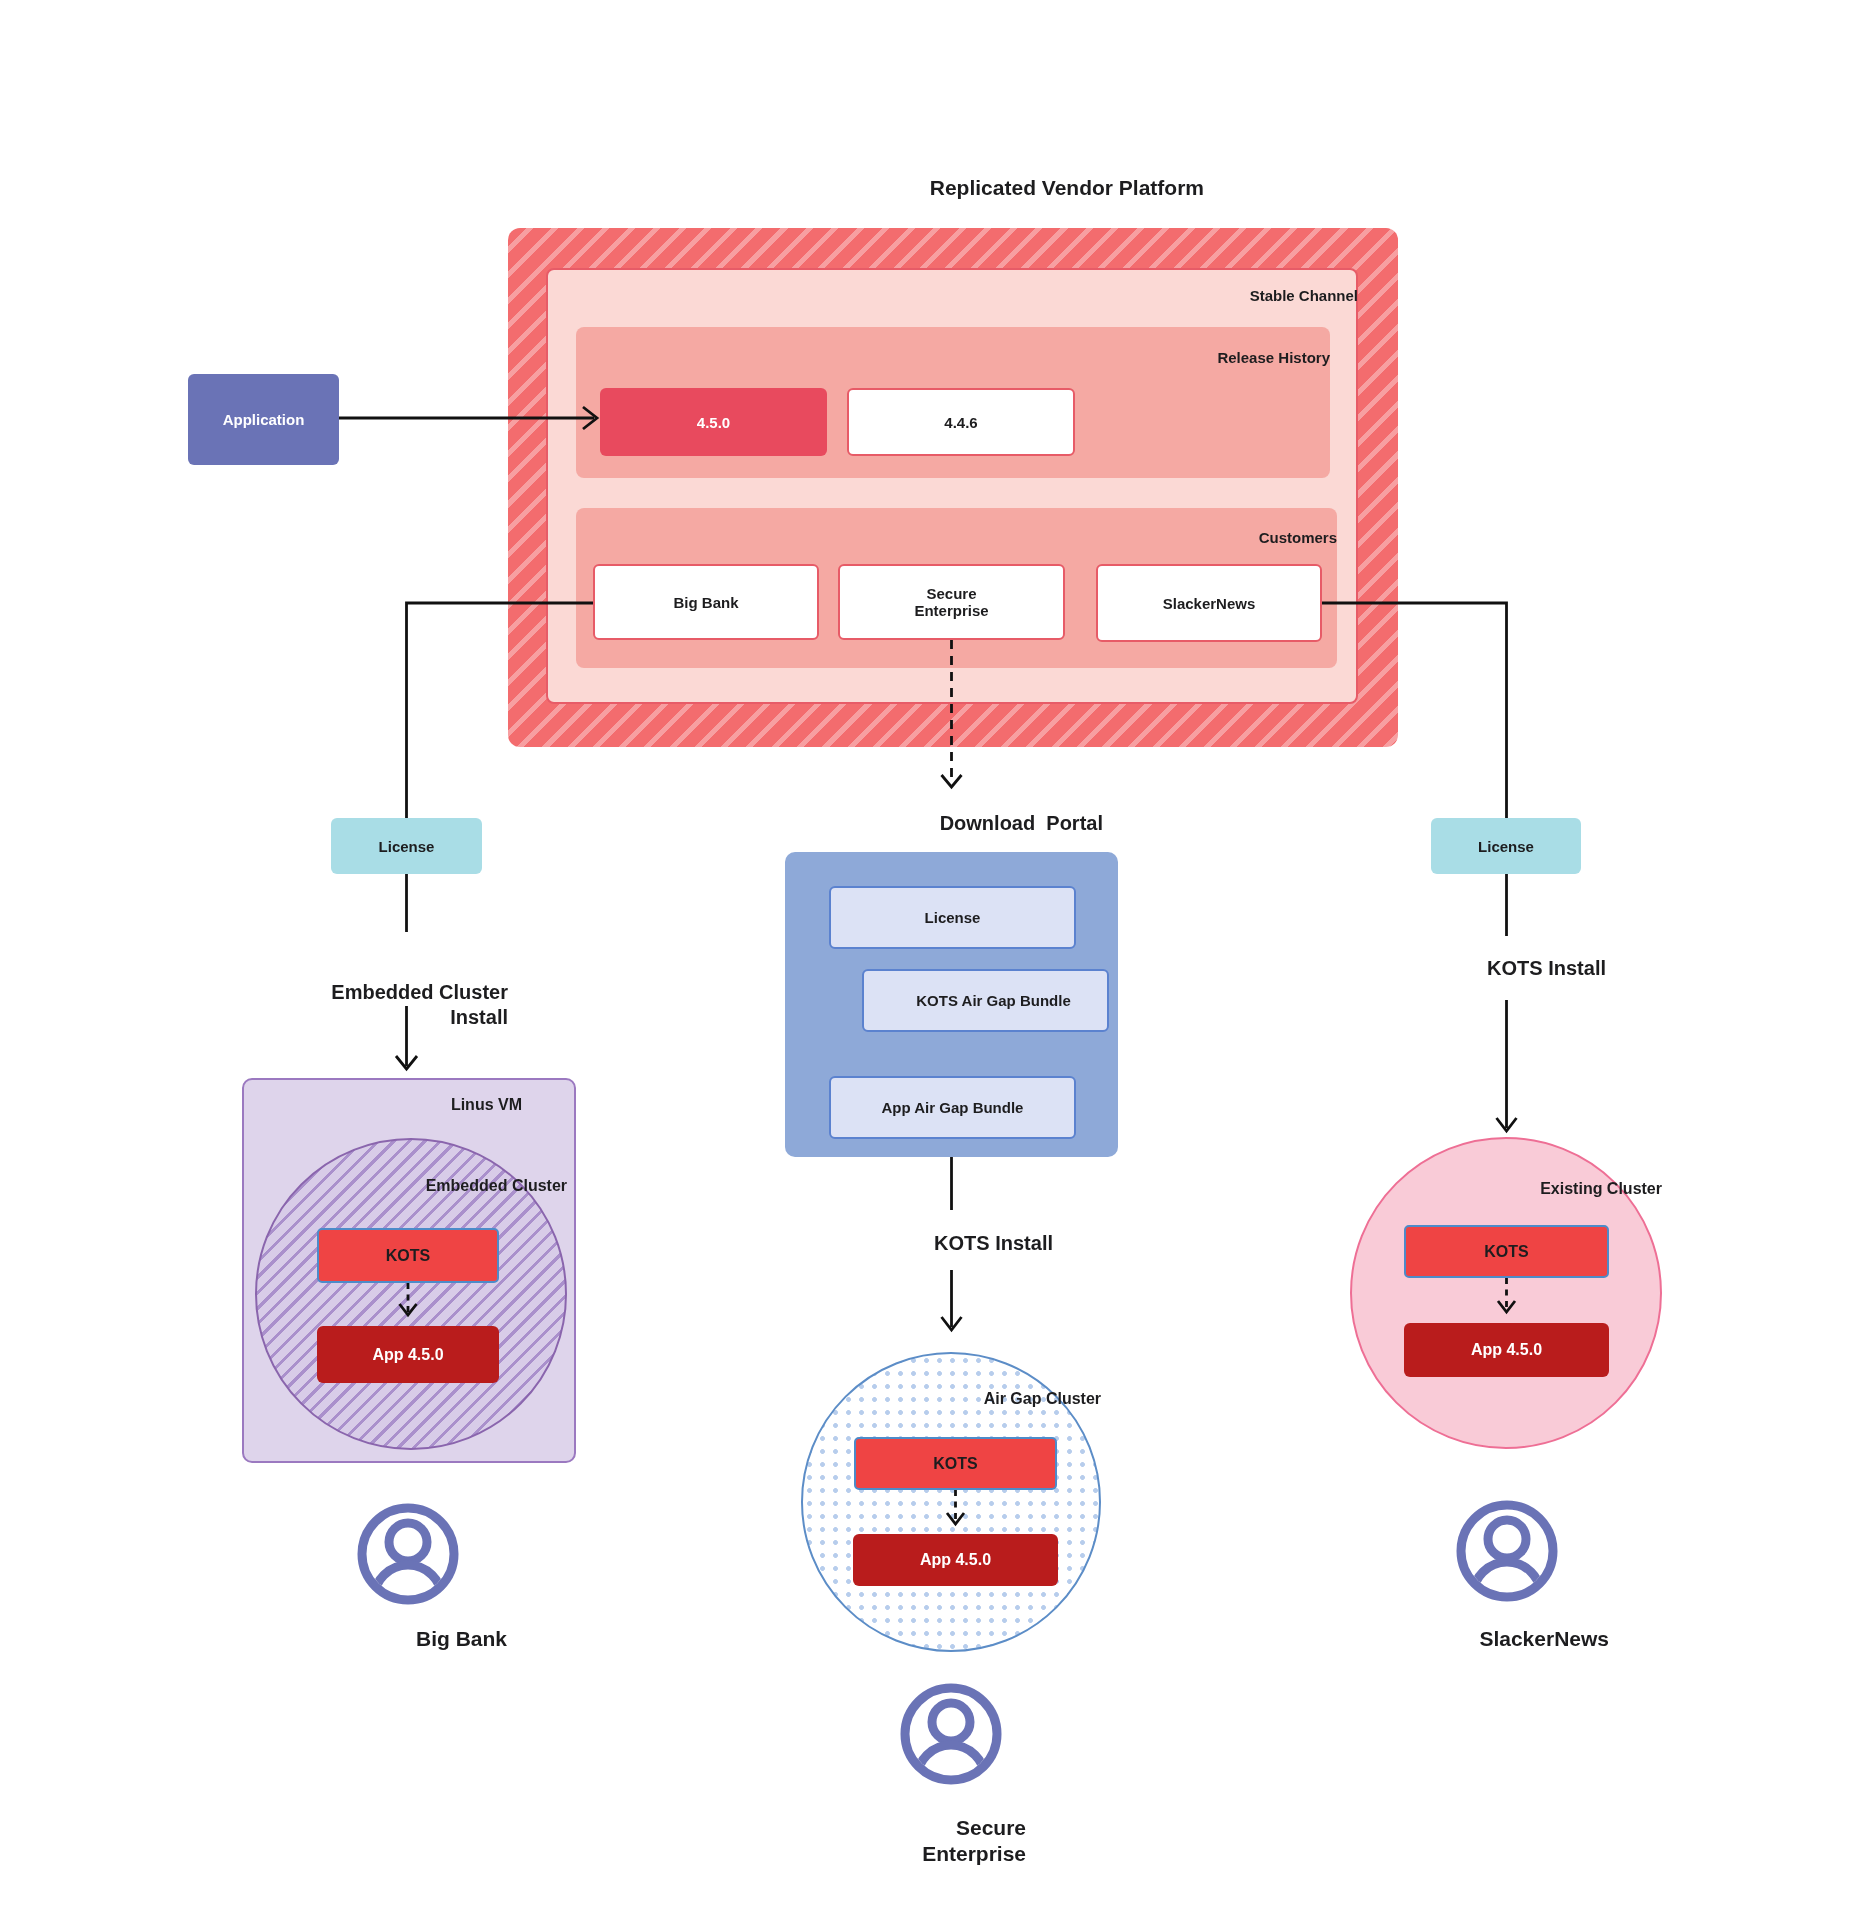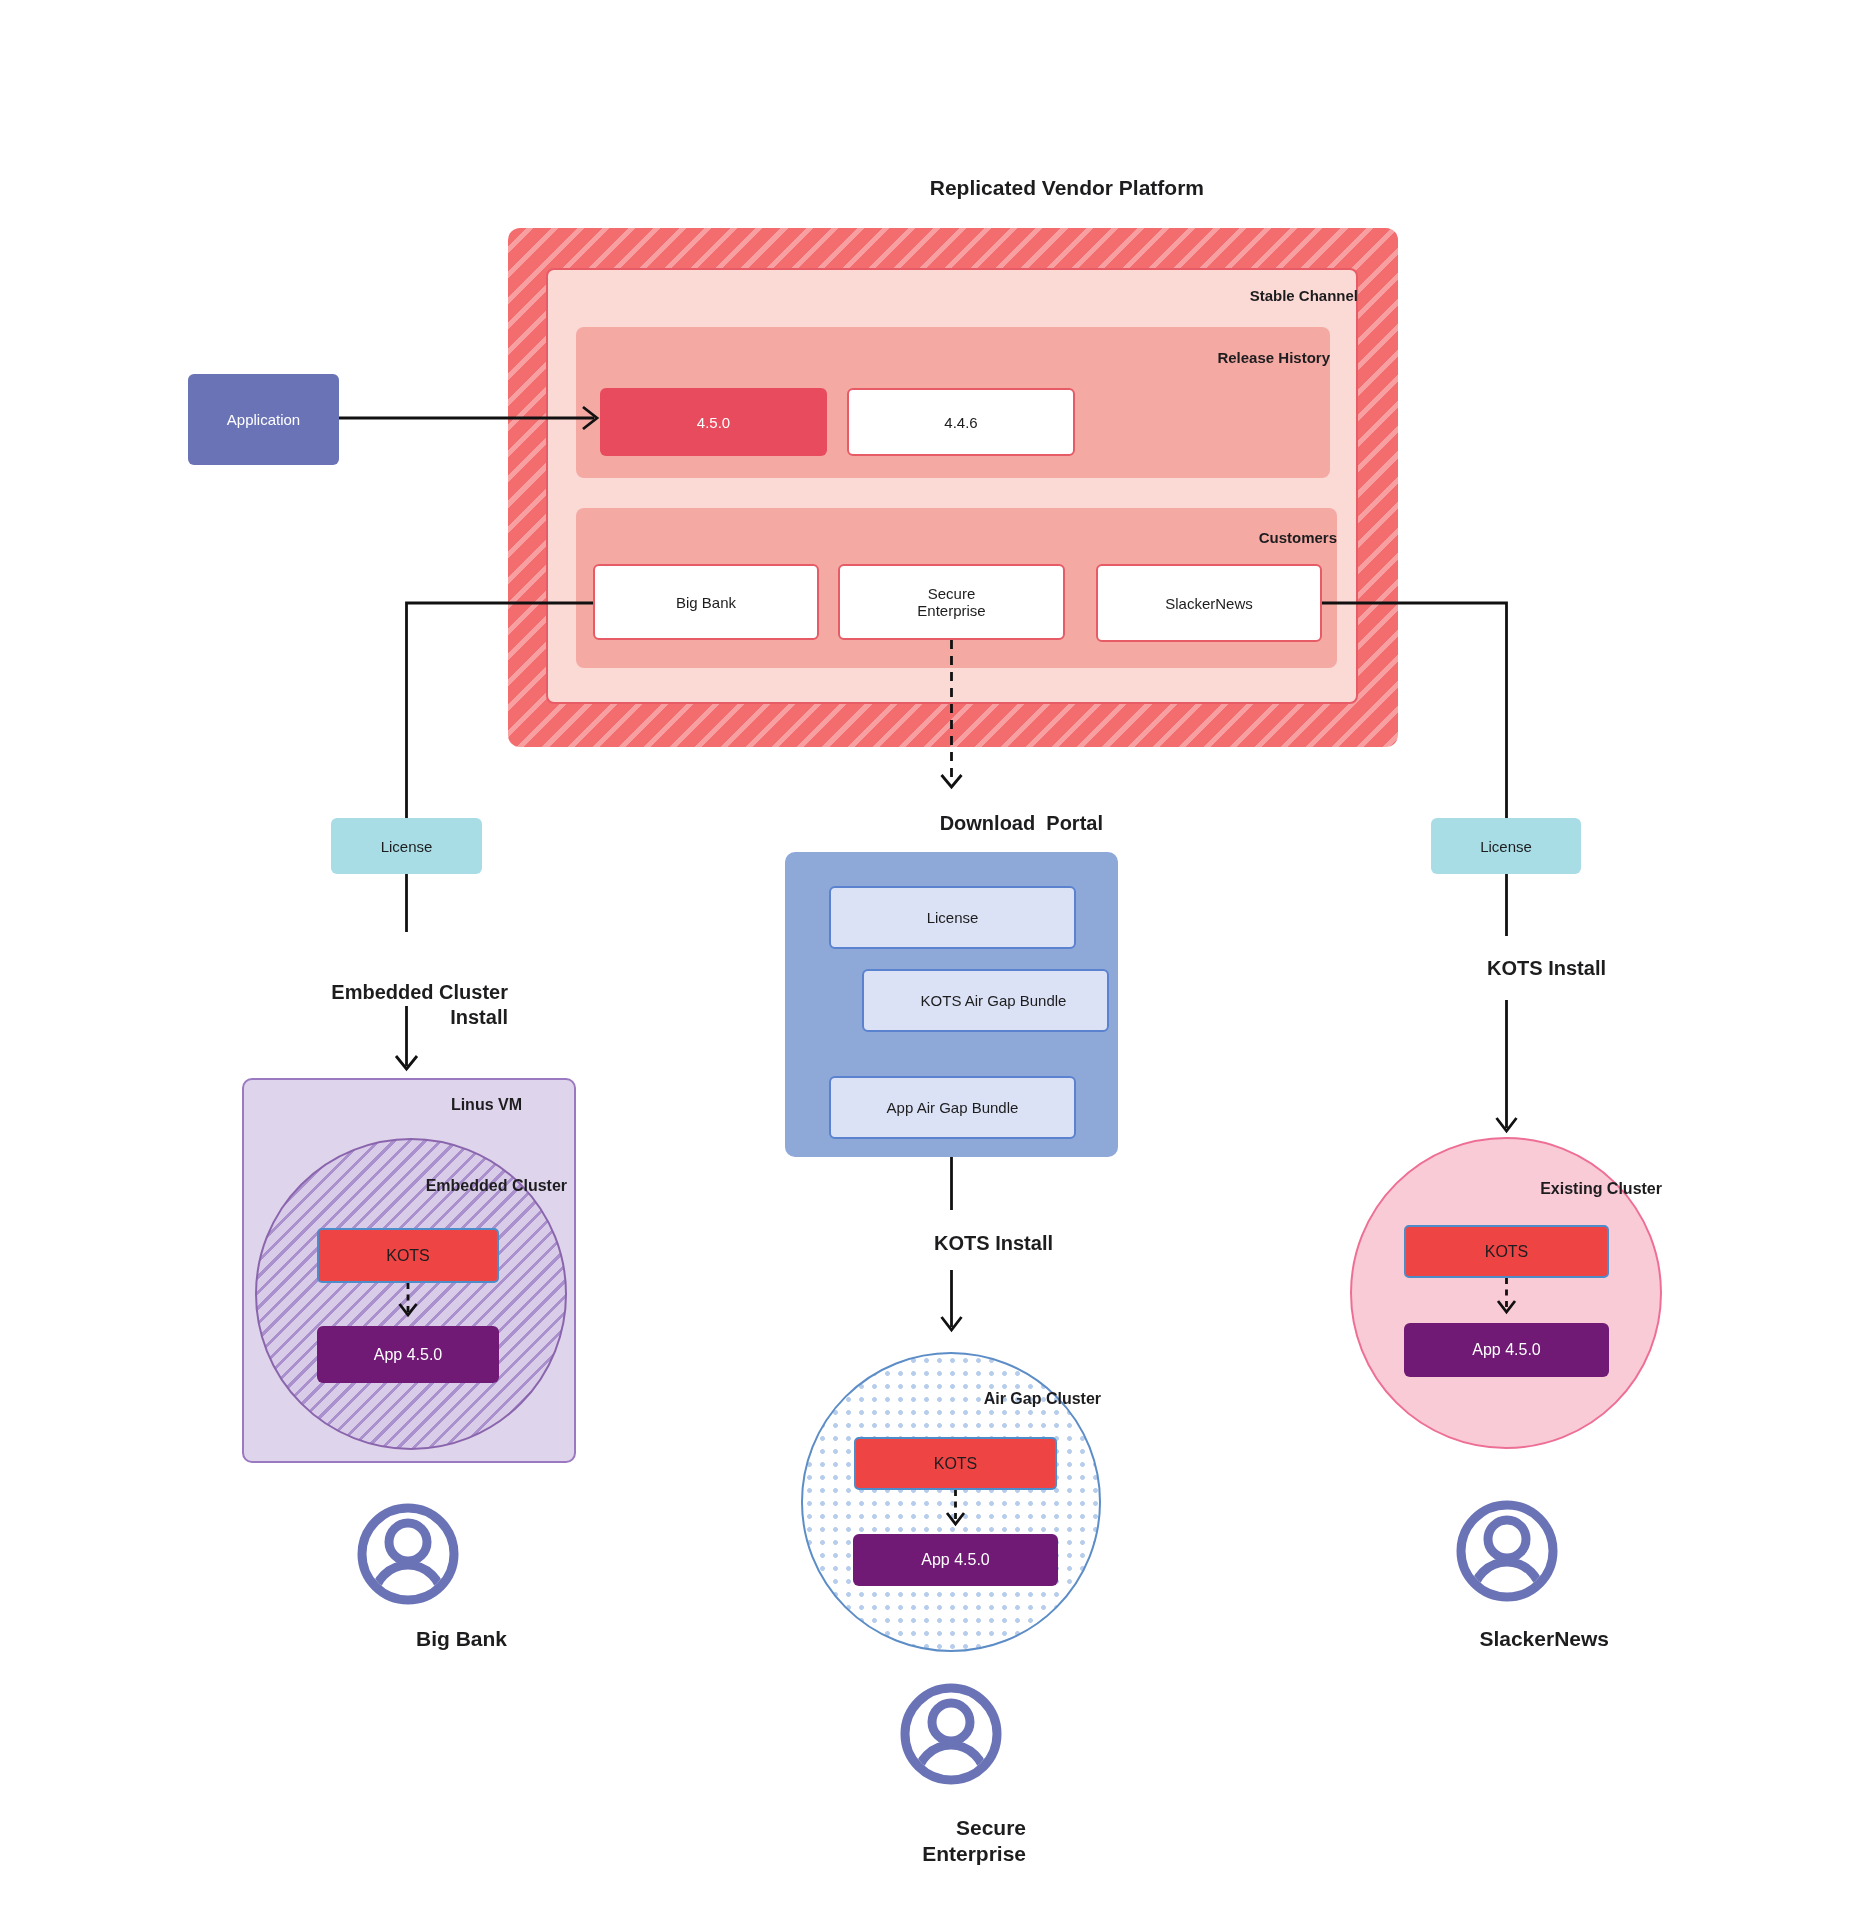--- a/index.html
+++ b/index.html
@@ -1,20 +1,20 @@
 <!DOCTYPE html>
 <html><head>
 <meta charset="utf-8">
 <style>
   html,body{margin:0;padding:0;background:#ffffff;}
   .canvas{position:relative;width:1851px;height:1927px;background:#ffffff;overflow:hidden;
           font-family:"Liberation Sans","DejaVu Sans",sans-serif;color:#1d1d1f;}
   .abs{position:absolute;box-sizing:border-box;}
   .box{position:absolute;box-sizing:border-box;display:flex;align-items:center;justify-content:center;
-       text-align:center;font-weight:400;}
+       text-align:center;font-weight:700;}
   .lbl{position:absolute;box-sizing:border-box;text-align:right;font-weight:700;}
   
   .hatch-red{background:repeating-linear-gradient(135deg,#f36c6e 0 13px,#f79fa1 13px 18px);border-radius:12px;}
   .stable{background:#fbd9d5;border:2px solid #e75b67;border-radius:8px;}
   .section{background:#f5a9a3;border-radius:8px;}
   .rel-current{background:#e84a5e;color:#ffffff;border-radius:6px;font-size:15px;}
   .rel-old{background:#ffffff;border:2px solid #e75b67;border-radius:6px;font-size:15px;}
   .customer{background:#ffffff;border:2px solid #e75b67;border-radius:6px;font-size:15px;}
   .customer span{max-width:118px;}
   .application{background:#6a73b6;color:#ffffff;border-radius:6px;font-size:15px;}
@@ -23,21 +23,21 @@
   .portal{background:#8ea9d8;border-radius:10px;}
   .portal-item{background:#dce2f5;border:2px solid #5b82cf;border-radius:6px;font-size:15px;}
   
   .vm{background:#ded4eb;border:2.5px solid #9b79c0;border-radius:10px;}
   .circle{border-radius:50%;}
   .circ-purple{background:repeating-linear-gradient(135deg,#d8cce8 0 8px,#aa90cc 8px 11px);border:2.5px solid #8a65ad;}
   .circ-dots{background-color:#ffffff;background-image:radial-gradient(#b7cdec 2.1px,rgba(255,255,255,0) 2.7px);
              background-size:13px 13px;border:2.5px solid #5c8dc7;}
   .circ-pink{background:#f9cbd7;border:2.5px solid #ee6f95;}
   .kots{background:#ef4444;border:2px solid #4d8bc9;border-radius:5px;font-size:16px;}
-  .appbox{background:#701a75;color:#ffffff;border-radius:6px;font-size:16px;}
+  .appbox{background:#b91c1c;color:#ffffff;border-radius:6px;font-size:16px;}
   
   .t-title{font-size:21px;}
   .t-head{font-size:15px;}
   .t-path{font-size:20px;line-height:1.25;}
   .t-circ{font-size:16px;}
   .t-user{font-size:21px;line-height:1.25;}
   .pre{white-space:pre;}
   svg.overlay{position:absolute;left:0;top:0;pointer-events:none;}
   .ln{stroke:#111111;stroke-width:2.8;fill:none;}
   .dash-long{stroke-dasharray:9 7;}

